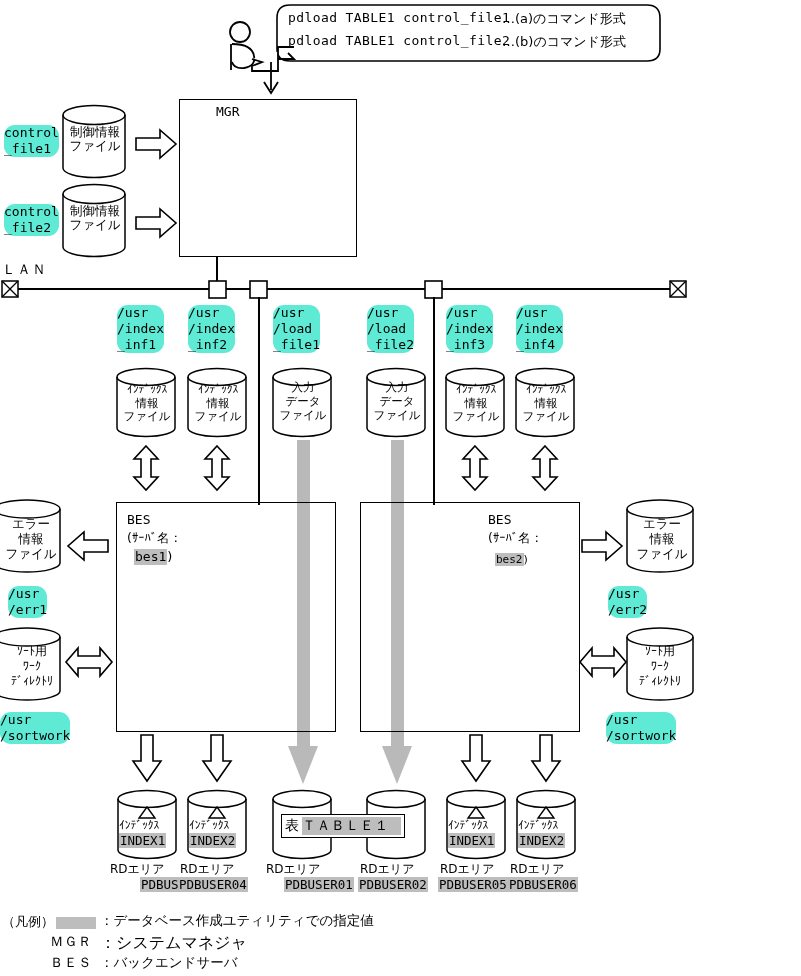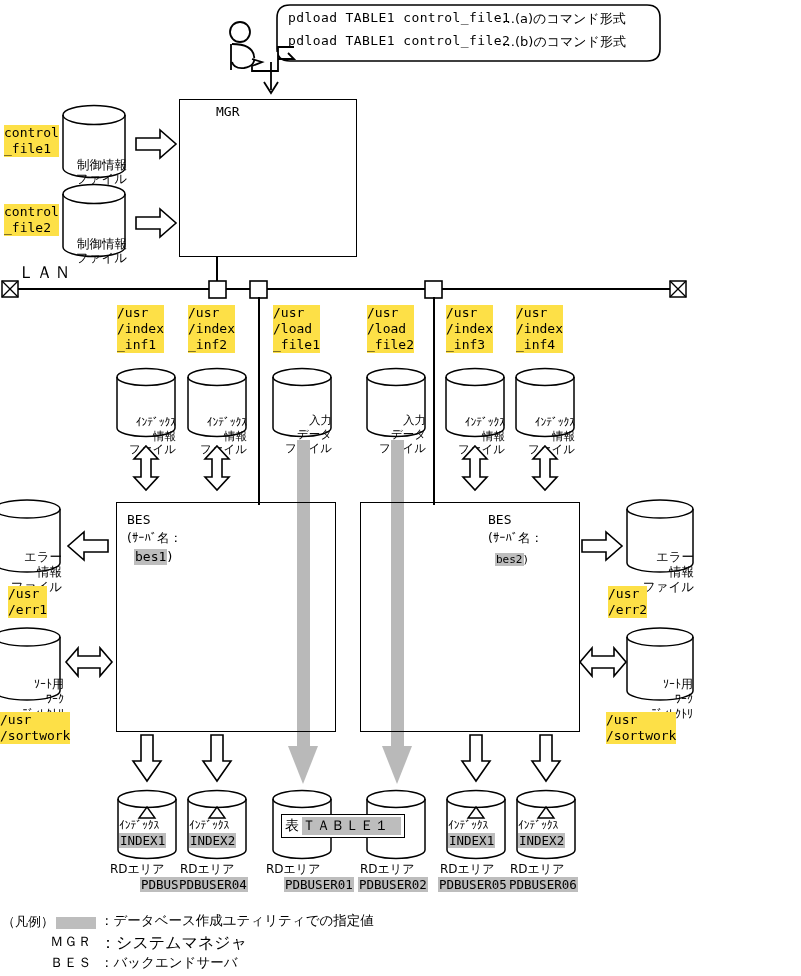--- a/index.html
+++ b/index.html
@@ -6,23 +6,23 @@
   body{
     width:801px;height:976px;position:relative;overflow:hidden;
     font-family:"DejaVu Sans","Liberation Sans",sans-serif;
     color:#000;
   }
   #stage{position:absolute;left:0;top:0;width:801px;height:976px;}
   .abs{position:absolute;}
   .mono{font-family:"DejaVu Sans Mono","Liberation Mono",monospace;}
   
   .hl{background:#bdbdbd;display:inline-block;padding:0 1px;line-height:1.22;}
-  .hlblock{background:#fde047;line-height:1.22;display:inline-block;}
+  .hlblock{background:#5eead4;line-height:1.22;display:inline-block;border-radius:11px;}
   .boxline{border:1.6px solid #000;background:#fff;box-sizing:border-box;}
-  .cyltext{line-height:1.12;text-align:right;margin-top:33px;}
+  .cyltext{line-height:1.12;text-align:center;}
   .ttl{white-space:pre;}
   svg{display:block;overflow:visible;}
   .nowrap{white-space:pre;}
   .jp{font-family:"DejaVu Sans","Liberation Sans",sans-serif;}
 </style>
 </head>
 <body>
 
 <div id="stage">
 
@@ -98,21 +98,21 @@
   <div class="abs mono" style="left:4px;top:204px;font-size:13px;">
     <span class="hlblock ttl" style="white-space: pre;">control
 _file2</span>
   </div>
   <div class="abs" style="left:134px;top:207px;">
     <svg width="44" height="32" viewBox="0 0 44 32">
       <path d="M2,10 L26,10 L26,2 L42,16 L26,30 L26,22 L2,22 Z" fill="#fff" stroke="#000" stroke-width="1.6"></path>
     </svg>
   </div>
 
-  <div class="abs jp" style="left:18px;top:261px;font-size:17px;letter-spacing:1px;">ＬＡＮ</div>
+  <div class="abs jp" style="left:2px;top:261px;font-size:14px;letter-spacing:1px;">ＬＡＮ</div>
   <div class="abs" style="left:0px;top:278px;width:700px;height:22px;">
     <svg width="700" height="22" viewBox="0 0 700 22">
       <line x1="10" y1="11" x2="678" y2="11" stroke="#000" stroke-width="1.8"></line>
 
       <rect x="2" y="3" width="16" height="16" fill="#fff" stroke="#000" stroke-width="1.5"></rect>
       <line x1="2" y1="3" x2="18" y2="19" stroke="#000" stroke-width="1.3"></line>
       <line x1="18" y1="3" x2="2" y2="19" stroke="#000" stroke-width="1.3"></line>
 
       <rect x="670" y="3" width="16" height="16" fill="#fff" stroke="#000" stroke-width="1.5"></rect>
       <line x1="670" y1="3" x2="686" y2="19" stroke="#000" stroke-width="1.3"></line>

